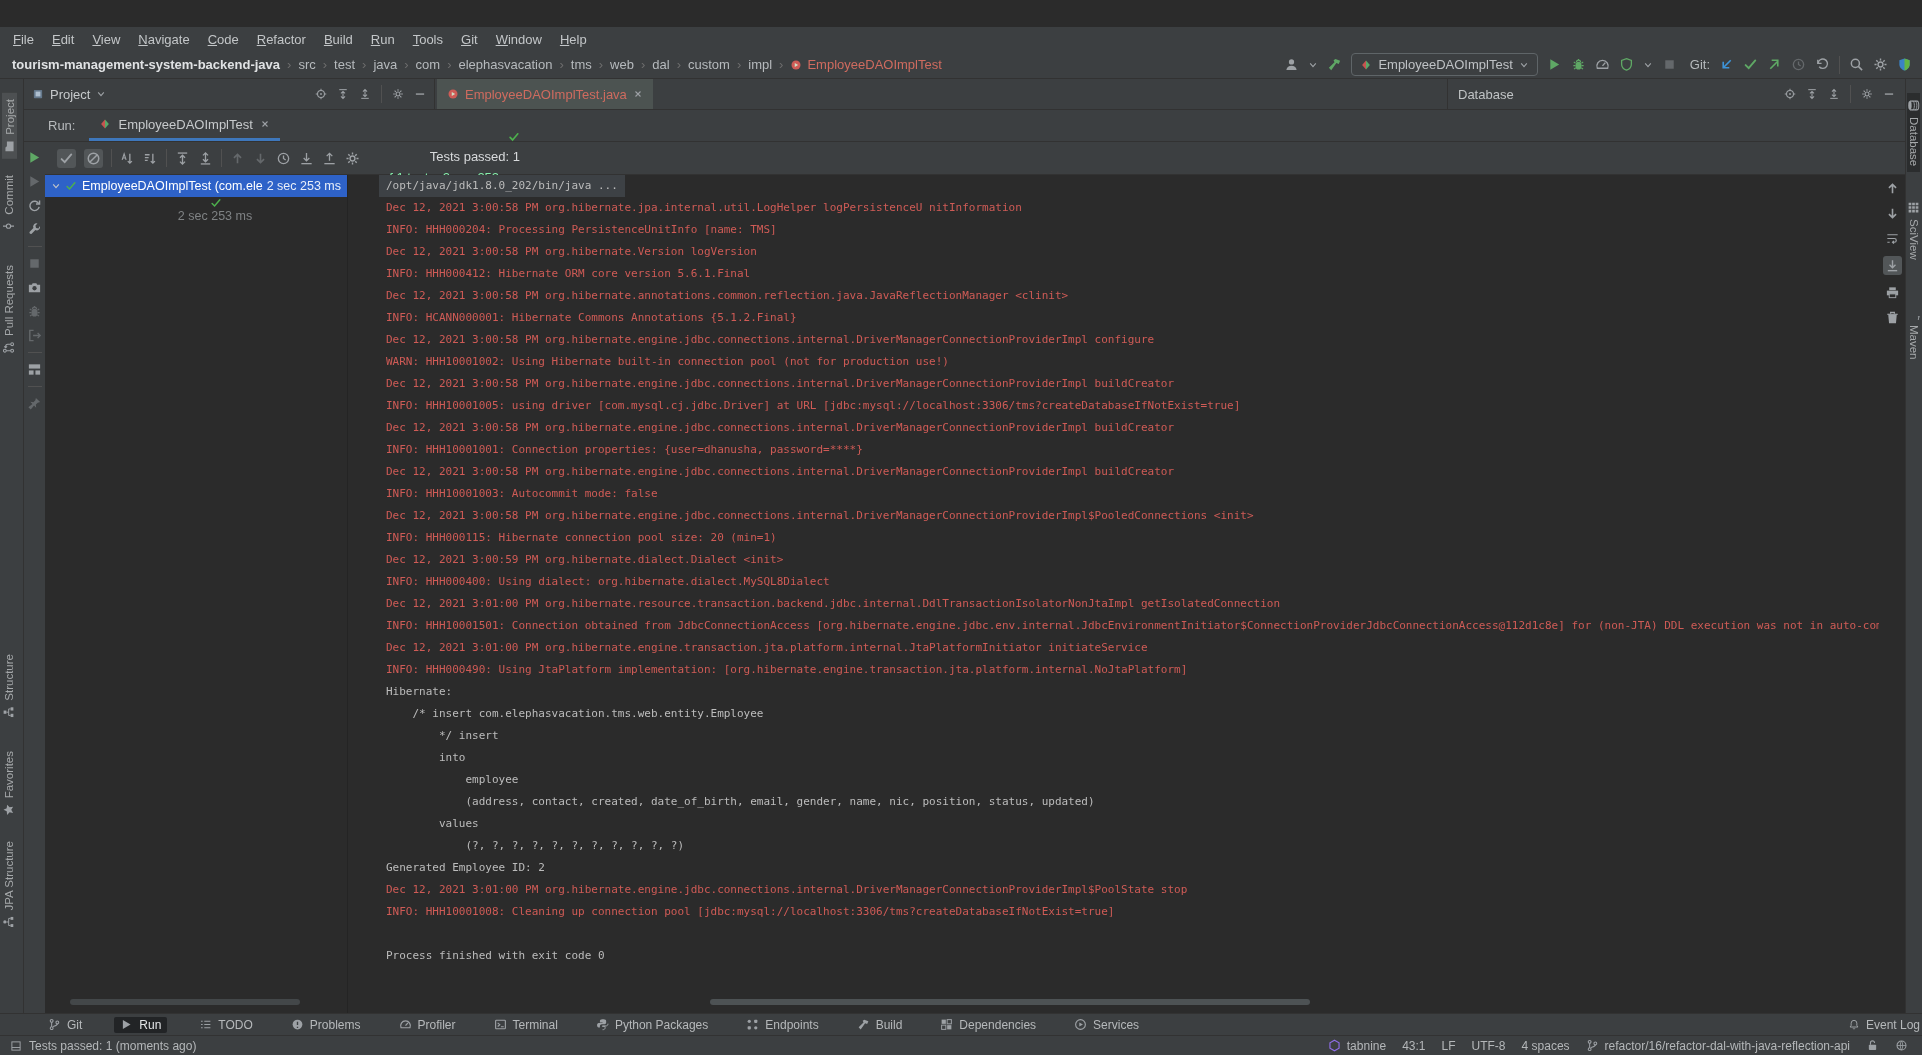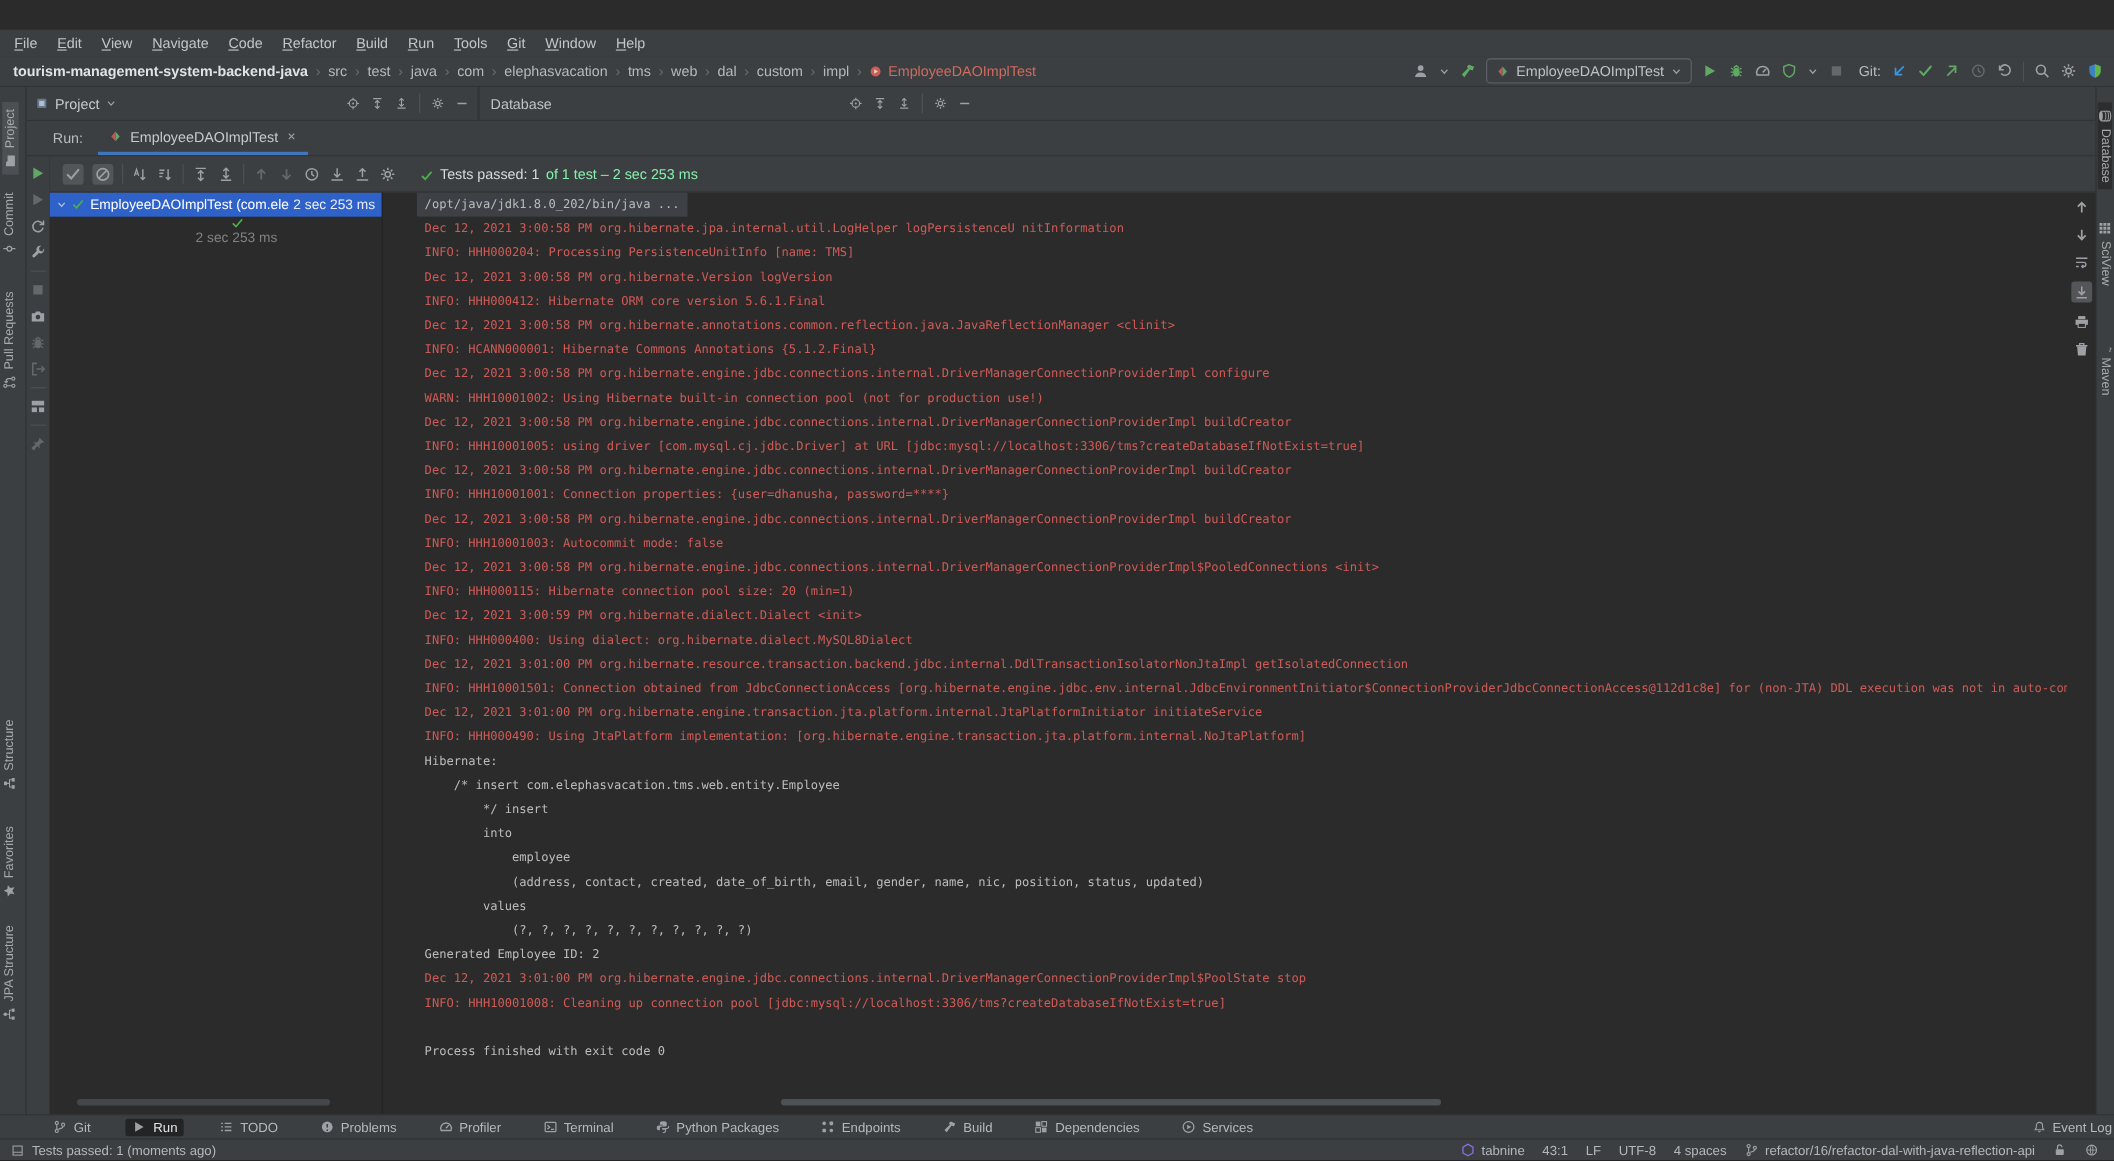--- a/index.html
+++ b/index.html
@@ -72,21 +72,21 @@
   .runtab{display:flex;align-items:center;gap:7px;height:100%;padding:0 10px;
           border-bottom:3px solid #3e77bb;box-sizing:border-box;color:#c7cacc;}
   .runbody{position:absolute;left:0;top:32px;right:0;bottom:0;display:flex;}
   .runlcol{width:21px;background:#3c3f41;display:flex;flex-direction:column;align-items:center;
            padding-top:8px;gap:9px;flex-shrink:0;}
   .runlcol .hsep{width:14px;height:1px;background:#515151;}
   .runmain{flex:1;display:flex;flex-direction:column;min-width:0;}
   .runtool{height:33px;background:#3c3f41;border-bottom:1px solid #323232;display:flex;
            align-items:center;padding-left:12px;box-sizing:border-box;flex-shrink:0;}
   .rticons{display:flex;align-items:center;gap:8px;}
-  .summary{display:flex;align-items:flex-end;gap:6px;margin-left:22px;}
+  .summary{display:flex;align-items:flex-end;gap:6px;margin-left:22px;flex-direction:column;}
   .sumw{color:#d8dadc;} .sumg{color:#86efac;}
   .runcontent{flex:1;display:flex;min-height:0;}
   .tree{width:302px;flex-shrink:0;border-right:1px solid #242424;font-size:12.5px;overflow:hidden;}
   .trow{height:22px;display:flex;align-items:center;padding-left:6px;white-space:nowrap;}
   .trow .lbl{margin-left:5px;overflow:hidden;flex:1;}
   .trow .dur{margin-left:4px;padding-right:6px;color:#7f8284;flex-shrink:0;}
   .trow.sel{background:#2e62c8;color:#fff;} .trow.sel .dur{color:#e8eef9;}
   .trow .chev{color:#c2c5c8;} .trow.ind{padding-left:40px;color:#bdbfc1;flex-direction:column;}
   .console{flex:1;min-width:0;overflow:hidden;padding-left:38px;
            font-family:"DejaVu Sans Mono",monospace;font-size:11px;line-height:22px;
@@ -367,20 +367,36 @@
           </span>
           <span class="tbtn">
             <span class="ic t12">
               <svg viewBox="0 0 16 16" fill="currentColor">
                 <rect x="2.5" y="7.2" width="11" height="1.8"></rect>
               </svg>
             </span>
           </span>
         </span>
     </div>
+    <div class="tabsrow">
+      <div class="etab">
+        <span class="ic t12">
+            <svg viewBox="0 0 16 16">
+              <circle cx="8" cy="8" r="6" fill="#cf5b56"></circle>
+              <path d="M6.3 5.2v5.6l4.6-2.8z" fill="#cfe0c5"></path>
+            </svg>
+          </span>
+        <span>EmployeeDAOImplTest.java</span>
+        <span class="ic sm">
+            <svg viewBox="0 0 16 16">
+              <path d="M4 4l8 8M12 4l-8 8" stroke="currentColor" stroke-width="1.7"></path>
+            </svg>
+          </span>
+      </div>
+    </div>
     <div class="dbhdr">
       <span class="dbtitle">Database</span>
       <span class="hicons" id="dbicons">
           <span class="tbtn">
             <span class="ic t12">
               <svg viewBox="0 0 16 16" fill="currentColor">
                 <circle cx="8" cy="8" r="4.6" fill="none" stroke="currentColor" stroke-width="1.4"></circle>
                 <circle cx="8" cy="8" r="1.2"></circle>
                 <path d="M8 1v3M8 12v3M1 8h3M12 8h3" stroke="currentColor" stroke-width="1.4"></path>
               </svg>

